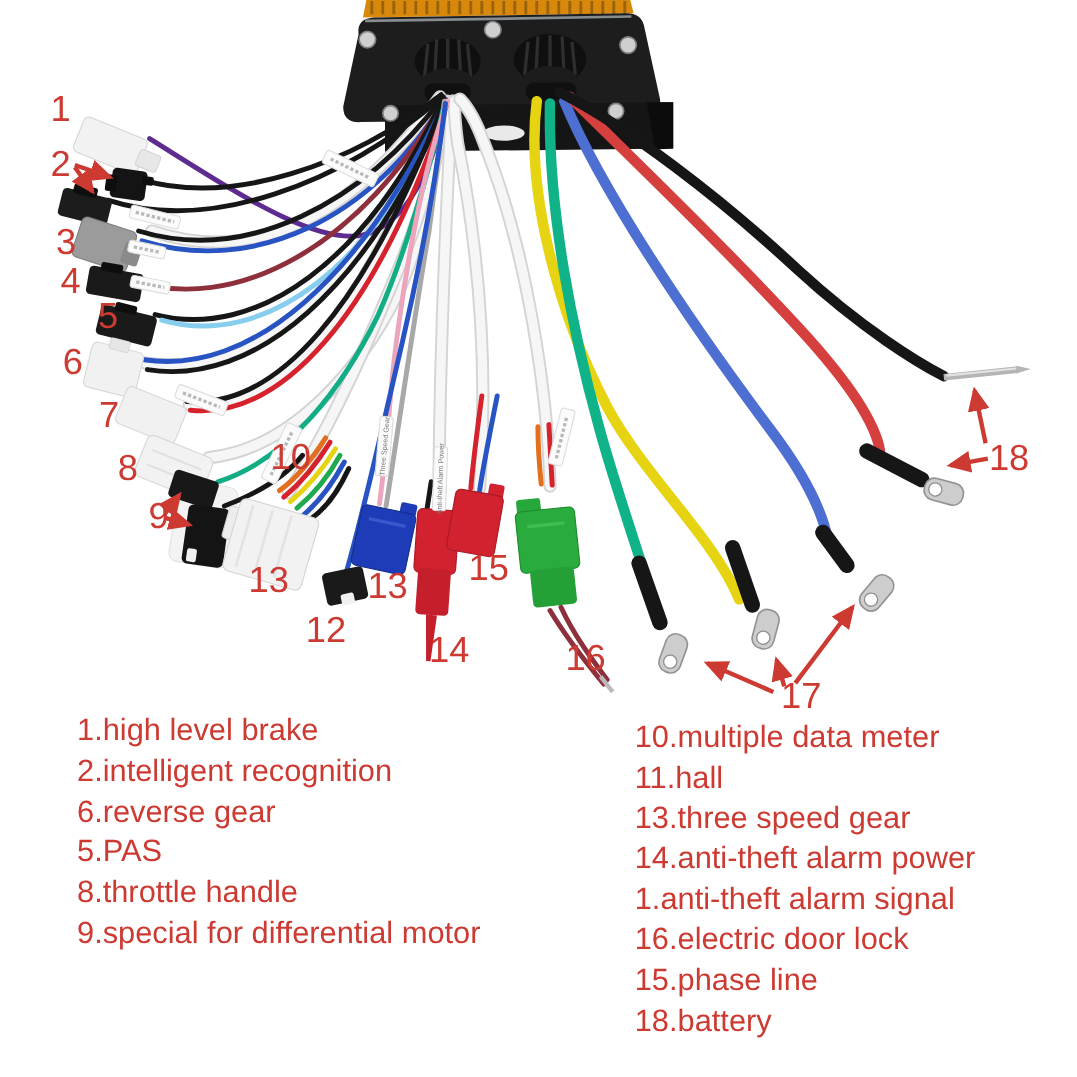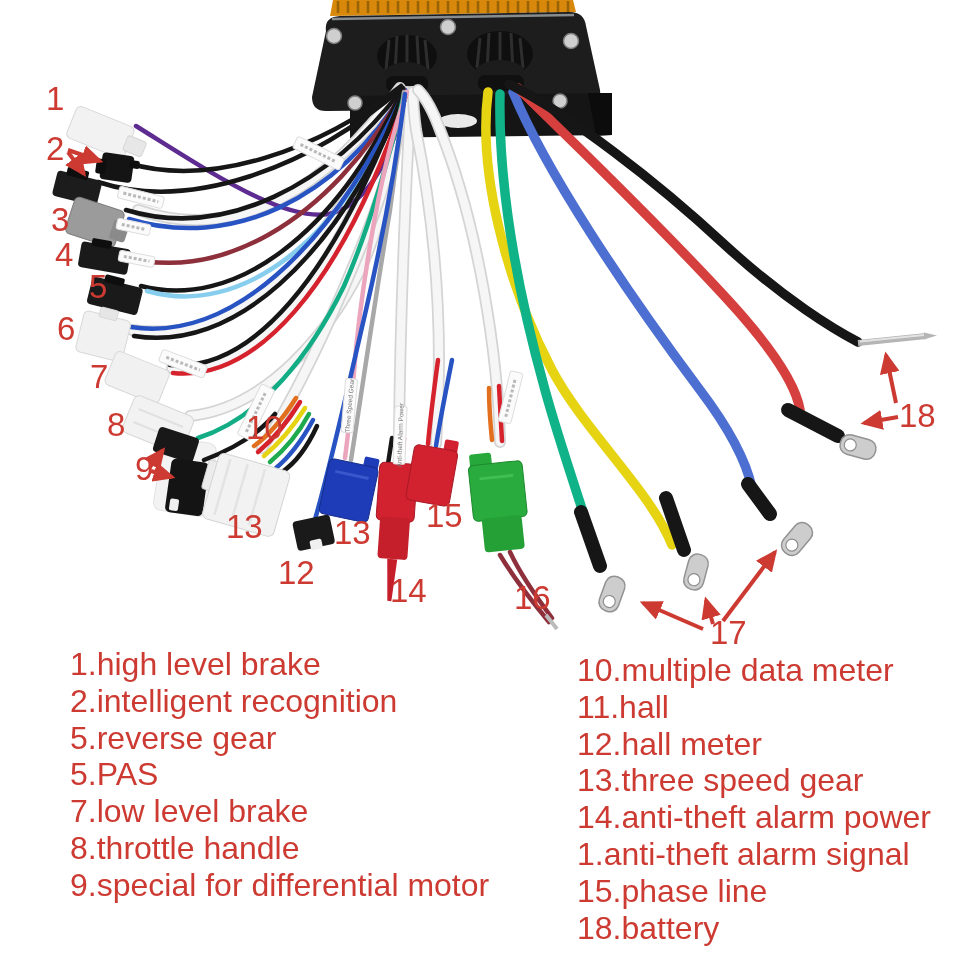--- a/index.html
+++ b/index.html
@@ -6,21 +6,21 @@
     --anno:#cc3a32;
     --gold:#d8890c;
     --case:#1b1b1b;
   }
   html,body{margin:0;padding:0;background:#ffffff;}
   .stage{position:relative;width:979px;height:979px;background:#ffffff;overflow:hidden;
          font-family:"Liberation Sans", sans-serif;}
   .scene{position:absolute;left:0;top:0;}
   .callout{position:absolute;color:var(--anno);font-size:33px;line-height:1;
            font-weight:400;letter-spacing:0;user-select:none;}
-  .legend-col{position:absolute;color:var(--anno);font-size:32px;}
+  .legend-col{position:absolute;color:var(--anno);font-size:28px;}
   .legend-item{height:36.8px;line-height:36.8px;white-space:nowrap;}
   .wire{fill:none;stroke-linecap:round;}
   .sheath-o{fill:none;stroke:#d4d4d4;stroke-width:12;stroke-linecap:round;}
   .sheath-i{fill:none;stroke:#f6f6f6;stroke-width:8.5;stroke-linecap:round;}
   .arrow{stroke:var(--anno);stroke-width:4;fill:none;}
   .sleeve{fill:#fbfbfb;stroke:#dddddd;stroke-width:1;}
   .sleeve-dash{stroke:#b9b9b9;stroke-width:3;stroke-dasharray:3 2;}
   .sleeve-text{font-family:"Liberation Sans",sans-serif;font-size:6.5px;fill:#787878;}
   .shrink{stroke:#161616;stroke-width:14;stroke-linecap:round;fill:none;}
 </style>
@@ -282,42 +282,41 @@
 
   <span class="callout" style="left:46px;top:82px">1</span>
   <span class="callout" style="left:46px;top:132px">2</span>
   <span class="callout" style="left:51px;top:203px">3</span>
   <span class="callout" style="left:55px;top:238px">4</span>
   <span class="callout" style="left:89px;top:270px">5</span>
   <span class="callout" style="left:57px;top:312px">6</span>
   <span class="callout" style="left:90px;top:360px">7</span>
   <span class="callout" style="left:107px;top:408px">8</span>
   <span class="callout" style="left:135px;top:452px">9</span>
-  <span class="callout" style="left:246px;top:411px">10</span>
+  <span class="callout" style="left:246px;top:398px">10</span>
   <span class="callout" style="left:226px;top:510px">13</span>
   <span class="callout" style="left:278px;top:556px">12</span>
   <span class="callout" style="left:334px;top:516px">13</span>
   <span class="callout" style="left:390px;top:574px">14</span>
   <span class="callout" style="left:426px;top:499px">15</span>
   <span class="callout" style="left:514px;top:581px">16</span>
   <span class="callout" style="left:710px;top:616px">17</span>
   <span class="callout" style="left:899px;top:399px">18</span>
 
   <div class="legend-col" style="left:70px;top:646px">
     <div class="legend-item">1.high level brake</div>
     <div class="legend-item">2.intelligent recognition</div>
-    <div class="legend-item">5.reverse gear</div>
+    <div class="legend-item">6.reverse gear</div>
     <div class="legend-item">5.PAS</div>
-    <div class="legend-item">7.low level brake</div>
     <div class="legend-item">8.throttle handle</div>
     <div class="legend-item">9.special for differential motor</div>
   </div>
   <div class="legend-col" style="left:577px;top:652px">
     <div class="legend-item">10.multiple data meter</div>
     <div class="legend-item">11.hall</div>
-    <div class="legend-item">12.hall meter</div>
     <div class="legend-item">13.three speed gear</div>
     <div class="legend-item">14.anti-theft alarm power</div>
     <div class="legend-item">1.anti-theft alarm signal</div>
+    <div class="legend-item">16.electric door lock</div>
     <div class="legend-item">15.phase line</div>
     <div class="legend-item">18.battery</div>
   </div>
 </div>
 
 </body></html>

